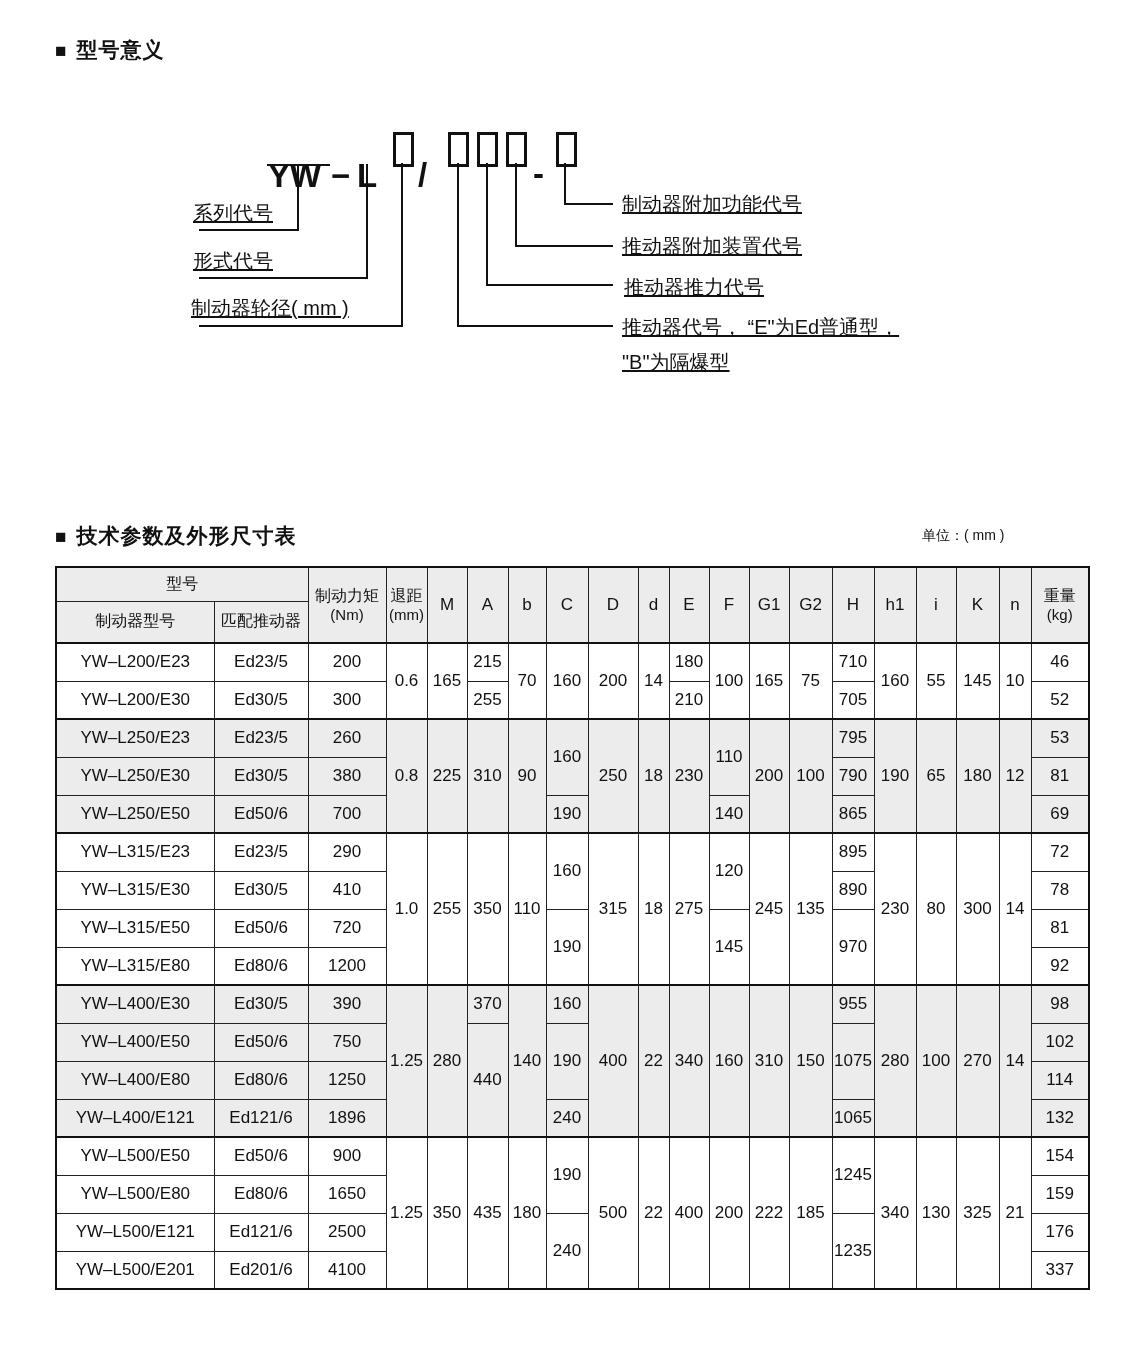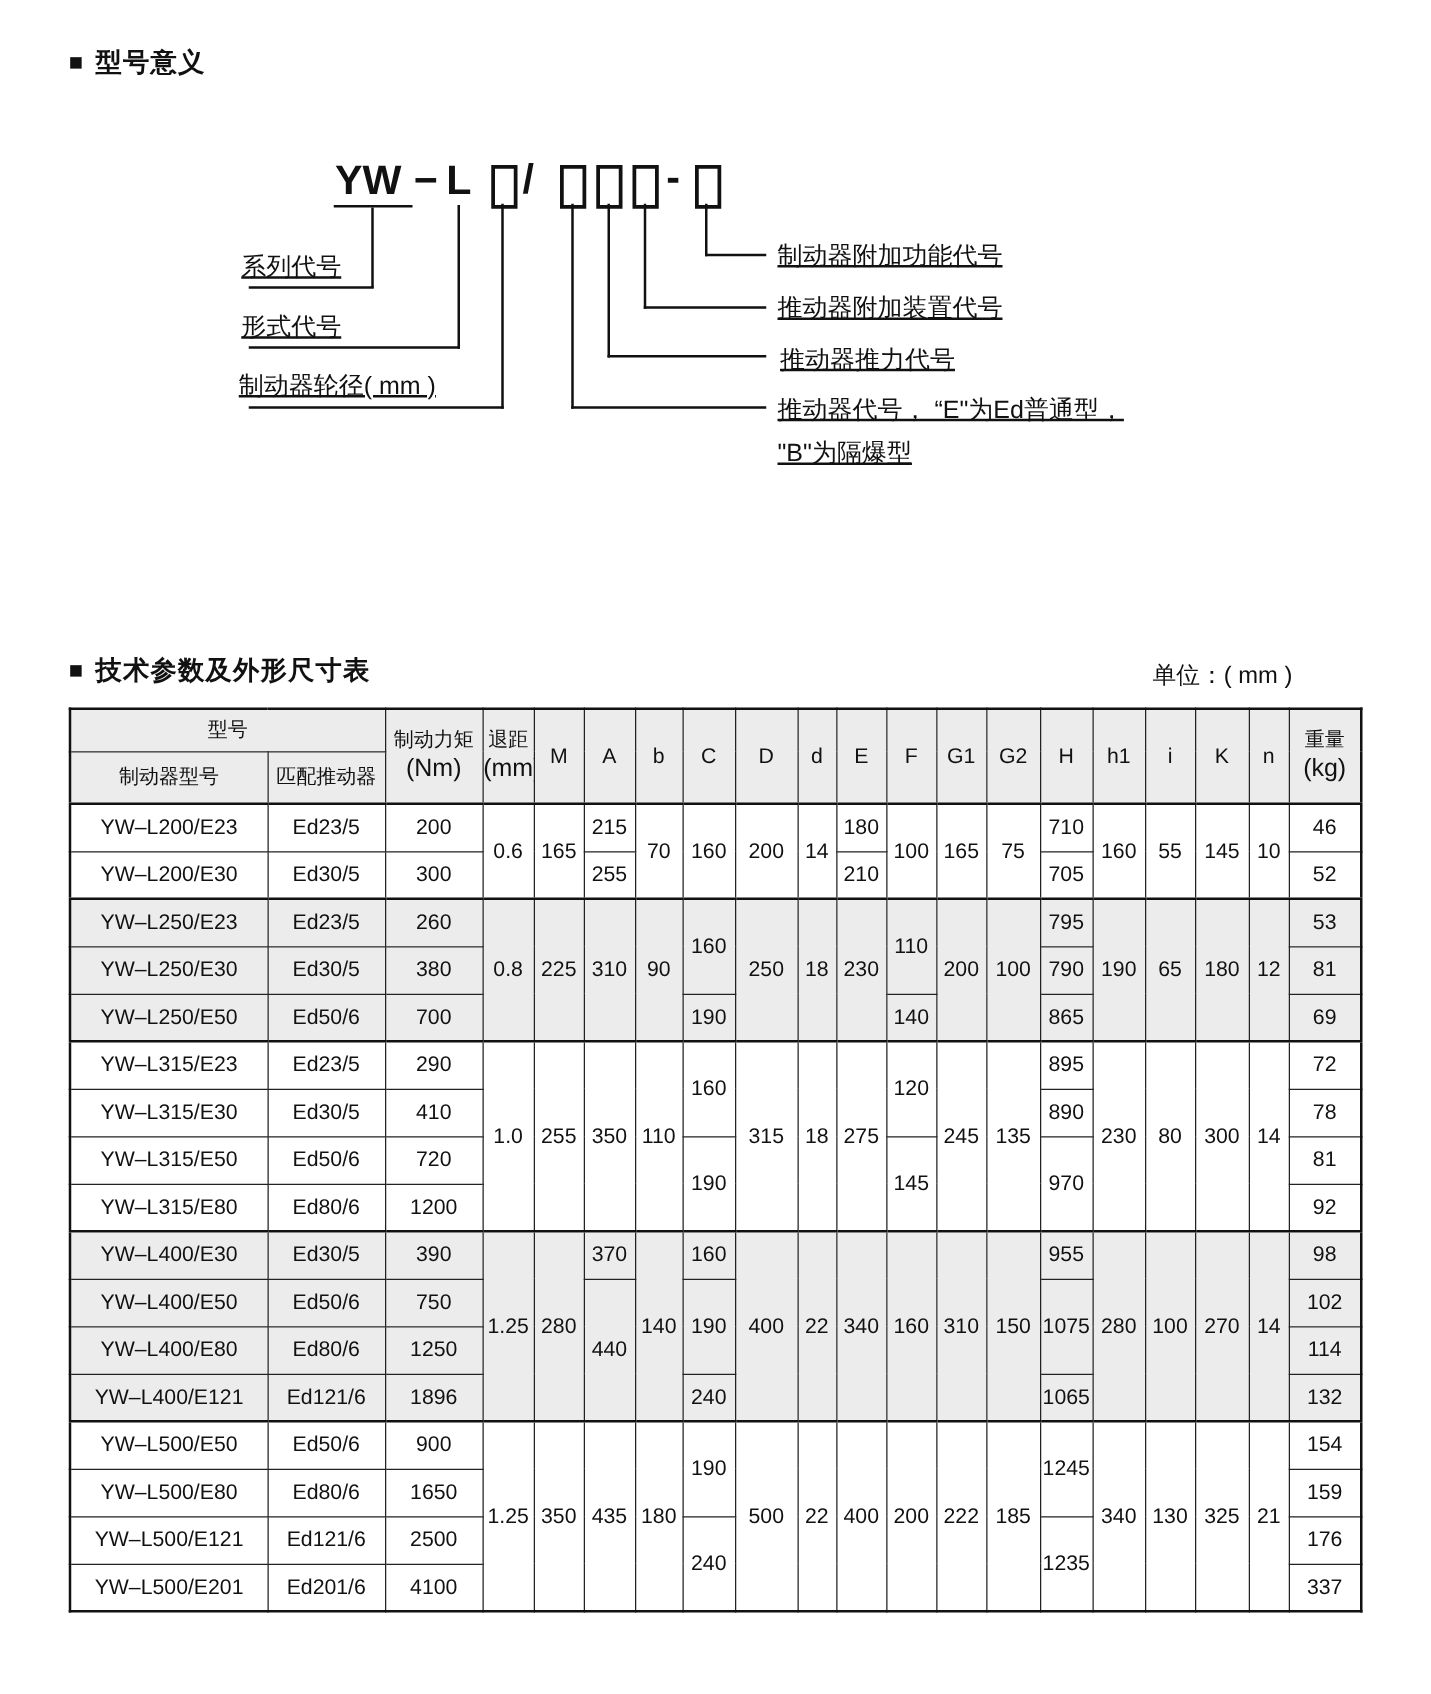--- a/index.html
+++ b/index.html
@@ -1,36 +1,36 @@
 <!DOCTYPE html>
 <html><head>
 <meta charset="utf-8">
 <style>
   html,body{margin:0;padding:0;background:#fff;}
   .page{position:relative;width:1145px;height:1355px;background:#ffffff;
         font-family:"Liberation Sans", sans-serif;color:#111;overflow:hidden;}
   .sec-title{position:absolute;display:flex;align-items:center;gap:9px;
              font-size:21px;font-weight:bold;letter-spacing:1px;white-space:nowrap;}
   .marker{font-size:19px;line-height:1;}
-  .unit-note{position:absolute;font-size:19px;font-weight:500;white-space:nowrap;}
+  .unit-note{position:absolute;font-size:14px;font-weight:500;white-space:nowrap;}
   
   .code{position:absolute;font-weight:bold;white-space:nowrap;line-height:1;}
-  .big{font-size:33px;}
+  .big{font-size:33px;margin-top:32px;}
   .dbox{position:absolute;width:15px;height:29px;border:3px solid #111;top:132px;background:#fff;}
   .vl{position:absolute;width:2px;background:#111;}
   .hl{position:absolute;height:2px;background:#111;}
   .dlabel{position:absolute;font-size:20px;font-weight:500;white-space:nowrap;text-decoration:underline;}
   
   table{position:absolute;border-collapse:collapse;table-layout:fixed;width:1034px;
         border:2px solid #111;}
   th,td{border:1px solid #222;text-align:center;vertical-align:middle;padding:0;
         overflow:hidden;white-space:nowrap;}
   thead th{background:#ececec;font-size:16px;font-weight:500;}
   thead th.dimh{font-size:17px;font-weight:normal;}
-  thead .subline{font-size:20px;}
+  thead .subline{font-size:15px;}
   thead div{line-height:1.2;}
   tr.hrow1{height:34px;}
   tr.hrow2{height:42px;}
   tbody tr{height:38px;}
   tbody td{font-size:17px;}
   tbody td.shaded{background:#ececec;}
   tr.gstart td{border-top:2px solid #111;}
 </style>
 </head>
 <body>

